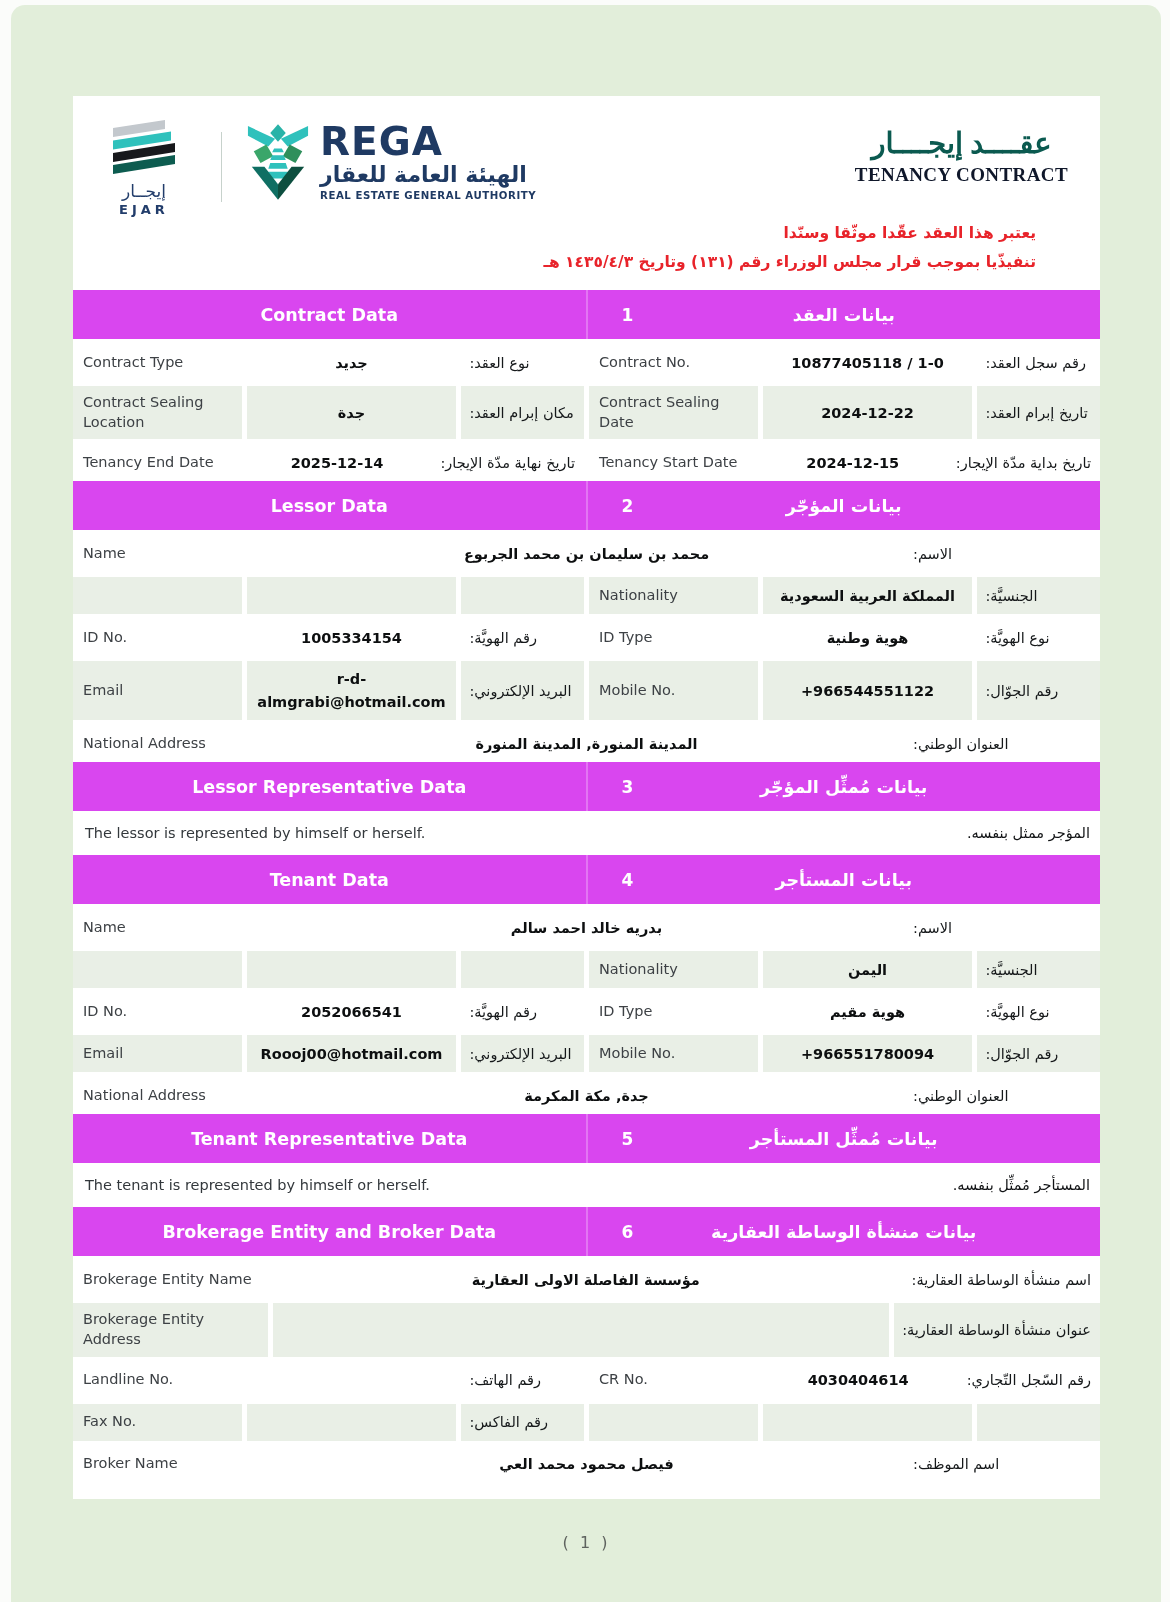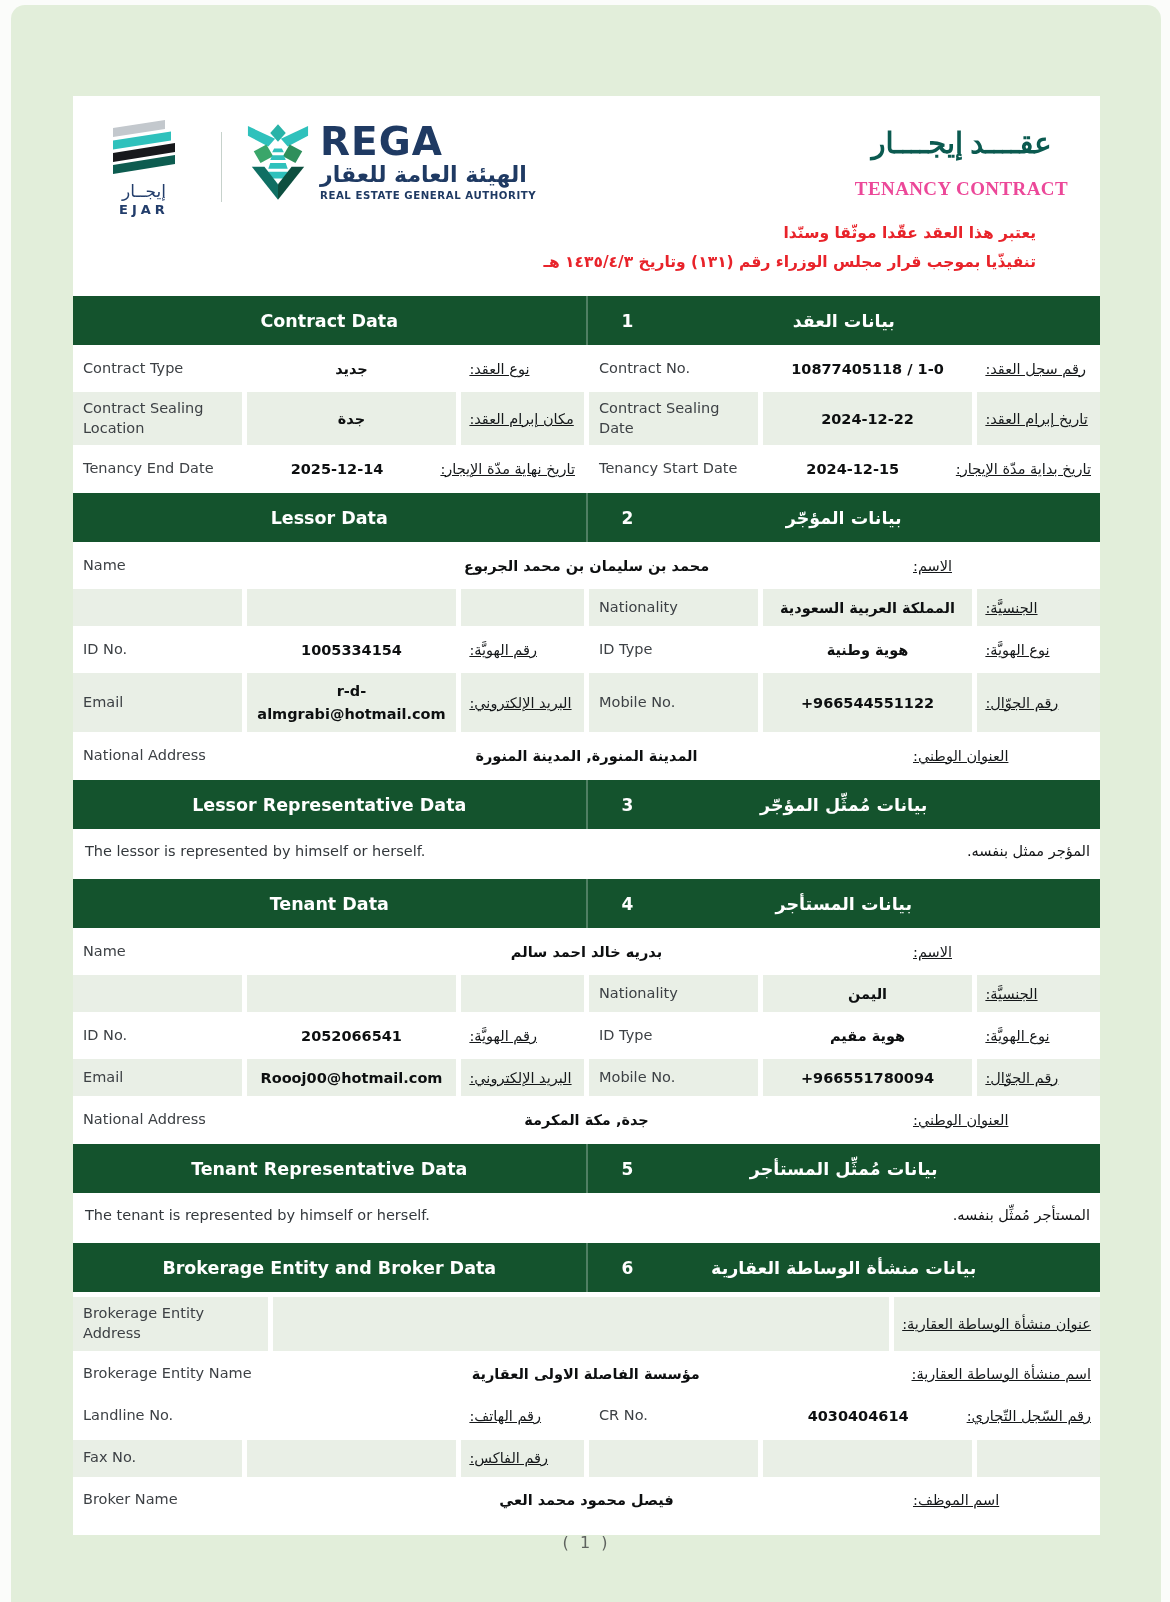--- a/index.html
+++ b/index.html
@@ -41,52 +41,52 @@
   .ejar-ar { color: #223d6b; font-weight: normal; font-size: 17px; margin-top: 9px; }
   .ejar-en { color: #223d6b; font-weight: bold; font-size: 13px; letter-spacing: 4px; margin-top: 1px; }
   .header-divider { width: 1px; background: #c7d2cc; height: 70px; margin: 16px 24px 0 24px; }
   .rega { display: flex; align-items: center; gap: 10px; margin-top: 6px; }
   .rega-text { display: flex; flex-direction: column; }
   .rega-word { color: #1f3a63; font-weight: bold; font-size: 39px; line-height: 0.95; letter-spacing: 1px; }
   .rega-ar { color: #1f3a63; font-weight: bold; font-size: 22px; margin-top: 1px; }
   .rega-en { color: #1f3a63; font-weight: bold; font-size: 10.2px; letter-spacing: 0.55px; margin-top: 3px; }
   .title-block { margin-left: auto; text-align: center; margin-top: 10px; padding-right: 4px; font-family: Liberation Serif, serif; }
   .title-ar { color: #0b5a50; font-weight: bold; font-size: 29px; }
-  .title-en { color: #ec4899; font-weight: bold; font-size: 19px; margin-top: 18px; letter-spacing: 0.4px; }
+  .title-en { color: #0f172a; font-weight: bold; font-size: 19px; margin-top: 4px; letter-spacing: 0.4px; }
 
   .notice {
     direction: rtl;
     text-align: right;
     padding: 2px 64px 14px 20px;
     color: #e8232a;
     font-weight: bold;
     font-size: 15.5px;
     line-height: 1.85;
   }
 
   
-  .band { display: flex; background: #14532d; height: 49px; margin-top: 6px; }
+  .band { display: flex; background: #d946ef; height: 49px; }
   .band-left {
     flex: 1; display: flex; align-items: center; justify-content: center;
     color: #fff; font-weight: bold; font-size: 17.5px;
     border-right: 2px solid rgba(255,255,255,0.26);
   }
   .band-right {
     flex: 1; position: relative; display: flex; align-items: center; justify-content: center;
     color: #fff; font-weight: bold; font-size: 17.5px; direction: rtl;
   }
   .band-num { position: absolute; left: 34px; top: 50%; transform: translateY(-50%); font-size: 17px; }
 
   
   .row, .row-full { display: flex; gap: 5px; margin-top: 5px; }
   .half { flex: 1; display: flex; gap: 5px; }
   .cell { display: flex; align-items: center; min-height: 37px; padding: 7px 8px; font-size: 14.5px; }
   .c-en { flex: 0 0 33%; color: #3d4145; justify-content: flex-start; text-align: left; line-height: 1.35; padding-left: 10px; }
   .c-val { flex: 1; font-weight: bold; color: #0d0f10; justify-content: center; text-align: center; overflow-wrap: anywhere; line-height: 1.55; }
-  .c-ar { flex: 0 0 auto; min-width: 24%; color: #15181a; justify-content: flex-end; text-align: center; direction: rtl; white-space: nowrap; padding-right: 9px; text-decoration: underline; }
+  .c-ar { flex: 0 0 auto; min-width: 24%; color: #15181a; justify-content: flex-end; text-align: center; direction: rtl; white-space: nowrap; padding-right: 9px; }
   .f-en { flex: 0 0 195px; }
   .f-ar { flex: 0 0 auto; min-width: 195px; }
   .shade .cell { background: #e9efe6; }
   .note-row { display: flex; justify-content: space-between; align-items: center; padding: 14px 10px 14px 12px; font-size: 14.5px; }
   .note-en { color: #33383c; }
   .note-ar { direction: rtl; color: #101214; text-align: center; }
 
   .pagenum {
     position: absolute;
     left: 73px; width: 1027px; top: 1533px;
@@ -340,32 +340,32 @@
     </div>
 
     <div class="band">
       <div class="band-left">Brokerage Entity and Broker Data</div>
       <div class="band-right">
         <span>بيانات منشأة الوساطة العقارية</span>
         <span class="band-num">6</span>
       </div>
     </div>
 
+    <div class="row-full">
+      <div class="cell c-en f-en">Brokerage Entity Name</div>
+      <div class="cell c-val">مؤسسة الفاصلة الاولى العقارية</div>
+      <div class="cell c-ar f-ar">اسم منشأة الوساطة العقارية:</div>
+    </div>
+
     <div class="row-full shade">
       <div class="cell c-en f-en">Brokerage Entity Address</div>
       <div class="cell c-val"></div>
       <div class="cell c-ar f-ar">عنوان منشأة الوساطة العقارية:</div>
     </div>
 
-    <div class="row-full">
-      <div class="cell c-en f-en">Brokerage Entity Name</div>
-      <div class="cell c-val">مؤسسة الفاصلة الاولى العقارية</div>
-      <div class="cell c-ar f-ar">اسم منشأة الوساطة العقارية:</div>
-    </div>
-
     <div class="row">
       <div class="half">
         <div class="cell c-en">Landline No.</div>
         <div class="cell c-val"></div>
         <div class="cell c-ar">رقم الهاتف:</div>
       </div>
       <div class="half">
         <div class="cell c-en">CR No.</div>
         <div class="cell c-val">4030404614</div>
         <div class="cell c-ar">رقم السّجل التّجاري:</div>

